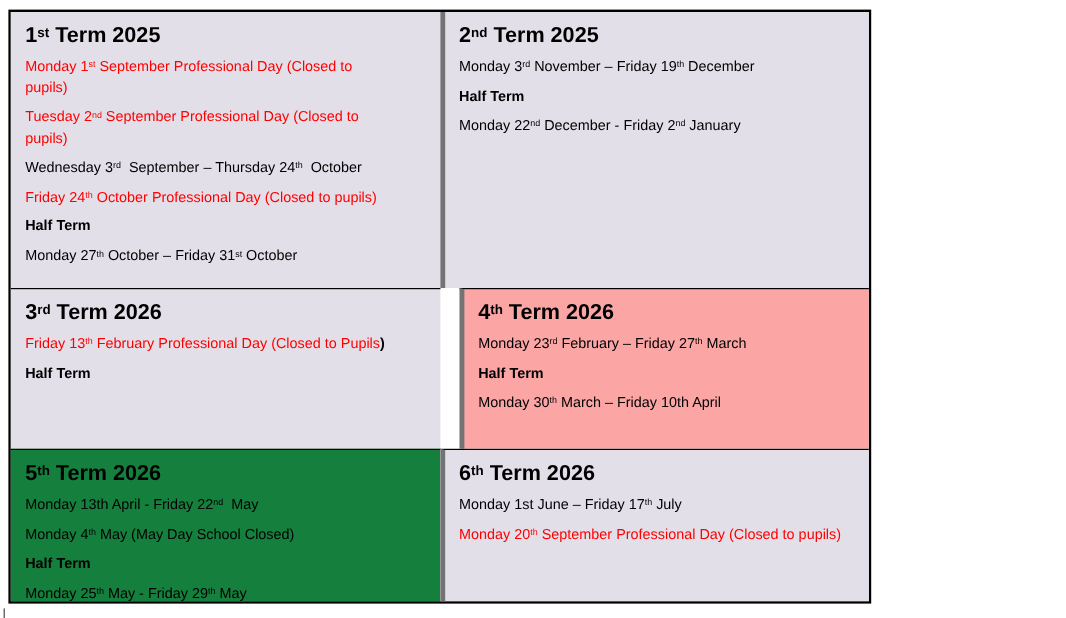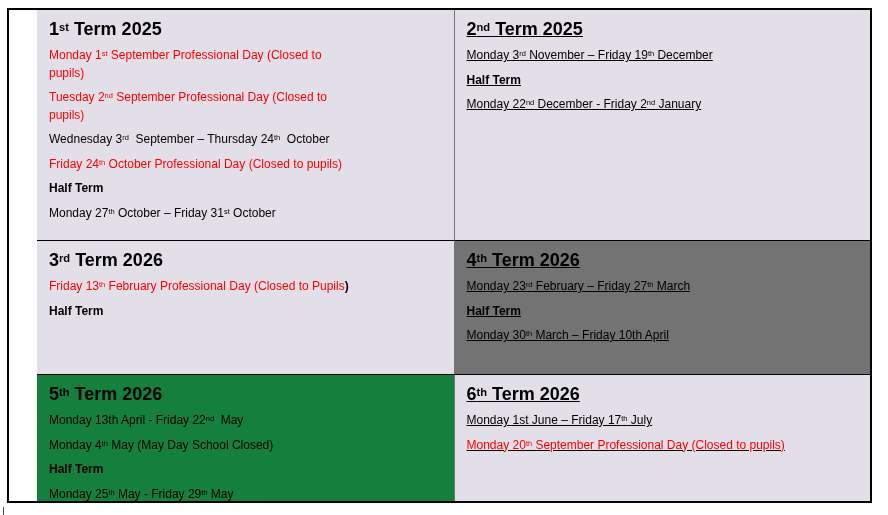--- a/index.html
+++ b/index.html
@@ -12,35 +12,34 @@
     position: relative;
     width: 888px;
     height: 515px;
     background: #ffffff;
     overflow: hidden;
   }
   .term-table {
     position: absolute;
     left: 7px;
     top: 8px;
-    width: 865px;
+    width: 719px;
     height: 495px;
     box-sizing: border-box;
     border: 2px solid #000000;
     display: grid;
     grid-template-columns: 1fr 1fr;
     grid-template-rows: 230px 134px 1fr;
-    padding-left: 28px;
   }
   .cell {
     box-sizing: border-box;
     padding: 7px 12px 4px 12px;
     overflow: hidden;
   }
-  .cell.b-left { border-left: 1px solid #737373; text-decoration: underline; }
+  .cell.b-left { border-left: 4px solid #737373; }
   .cell.b-top  { border-top: 1px solid #000000; }
   .cell-title {
     font-size: 18px;
     font-weight: bold;
     line-height: 24px;
     margin: 0 0 6px 0;
     white-space: pre-wrap;
   }
   p.line {
     margin: 0 0 7px 0;
@@ -83,21 +82,21 @@
         <div class="cell-title" style="color: rgb(0, 0, 0);"><span>2</span><sup>nd</sup><span> Term 2025</span></div>
         <p class="line" style="color: rgb(0, 0, 0);"><span>Monday 3</span><sup>rd</sup><span> November – Friday 19</span><sup>th</sup><span> December</span></p>
         <p class="line bold" style="color: rgb(0, 0, 0);"><span>Half Term</span></p>
         <p class="line" style="color: rgb(0, 0, 0);"><span>Monday 22</span><sup>nd</sup><span> December - Friday 2</span><sup>nd</sup><span> January</span></p>
       </div>
     <div class="cell b-top" style="background: rgb(227, 223, 233);">
         <div class="cell-title" style="color: rgb(0, 0, 0);"><span>3</span><sup>rd</sup><span> Term 2026</span></div>
         <p class="line" style="color: rgb(255, 0, 0);"><span>Friday 13</span><sup>th</sup><span> February Professional Day (Closed to Pupils</span><span style="color: rgb(0, 0, 0); font-weight: bold;">)</span></p>
         <p class="line bold" style="color: rgb(0, 0, 0);"><span>Half Term</span></p>
       </div>
-    <div class="cell b-left b-top" style="background: #737373;">
+    <div class="cell b-left b-top" style="background: #fca5a5; margin-left: 16px;">
         <div class="cell-title" style="color: rgb(0, 0, 0);"><span>4</span><sup>th</sup><span> Term 2026</span></div>
         <p class="line" style="color: rgb(0, 0, 0);"><span>Monday 23</span><sup>rd</sup><span> February – Friday 27</span><sup>th</sup><span> March</span></p>
         <p class="line bold" style="color: rgb(0, 0, 0);"><span>Half Term</span></p>
         <p class="line" style="color: rgb(0, 0, 0);"><span>Monday 30</span><sup>th</sup><span> March – Friday 10th April</span></p>
       </div>
     <div class="cell b-top" style="background: #15803d;">
         <div class="cell-title" style="color: rgb(0, 0, 0);"><span>5</span><sup>th</sup><span> Term 2026</span></div>
         <p class="line" style="color: rgb(0, 0, 0);"><span>Monday 13th April - Friday 22</span><sup>nd</sup><span>  May</span></p>
         <p class="line" style="color: rgb(0, 0, 0);"><span>Monday 4</span><sup>th</sup><span> May (May Day School Closed)</span></p>
         <p class="line bold" style="color: rgb(0, 0, 0);"><span>Half Term</span></p>

